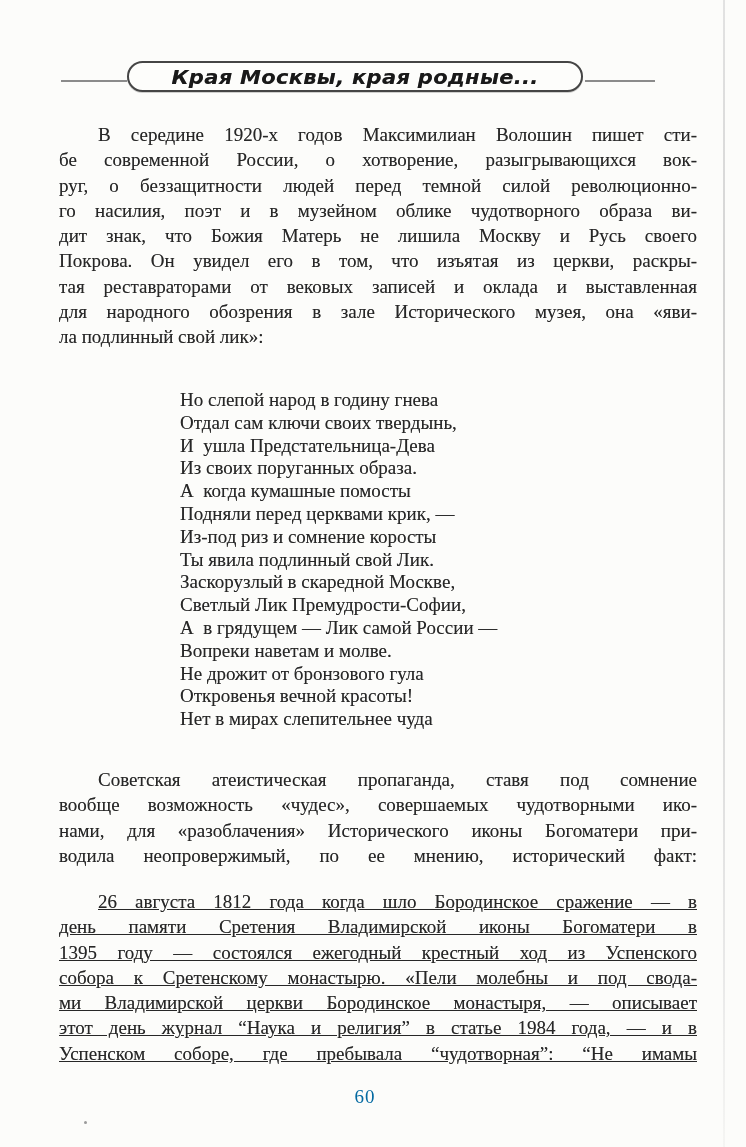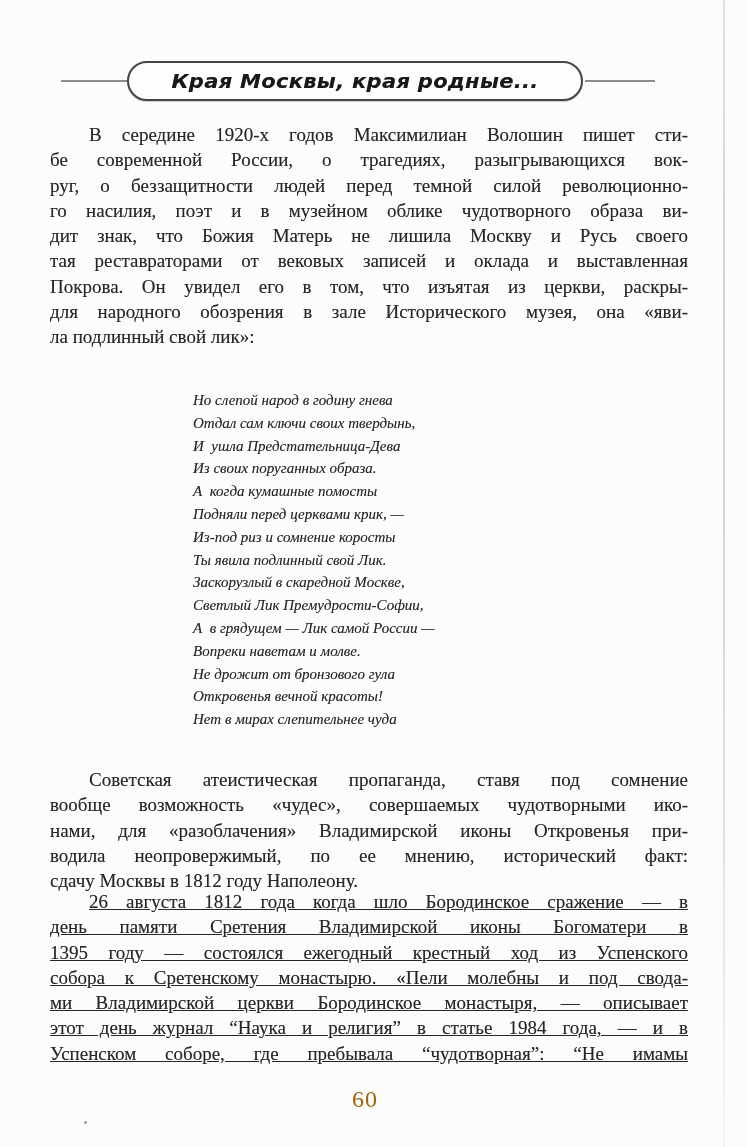--- a/index.html
+++ b/index.html
@@ -21,79 +21,78 @@
     position:absolute;left:84px;top:1121px;width:3px;height:3px;
     border-radius:50%;background:#7a7a7a;opacity:.75;
   }
   
   .hdr-rule{
     position:absolute;top:80px;height:2px;background:#8b8b8b;
   }
   .hdr-rule.left{left:61px;width:66px;}
   .hdr-rule.right{left:585px;width:70px;}
   .capsule{
-    position:absolute;left:127px;top:61px;width:456px;height:40px;
+    position:absolute;left:127px;top:61px;width:456px;height:31px;
     border:2px solid #454545;border-radius:22px;
     box-sizing:border-box;
     display:flex;align-items:center;justify-content:center;
     background:#fdfdfb;
     box-shadow:0 1px 0 rgba(70,70,70,.25);
   }
   .capsule .title{
     font-family:"DejaVu Sans", sans-serif;
     font-style:italic;font-weight:600;
     font-size:21px;letter-spacing:.3px;color:#191919;
     transform:scaleY(.96);
     text-shadow:0 0 .4px rgba(20,20,20,.5);
   }
   
   .para{
-    position:absolute;left:50px;width:638px;
+    position:absolute;left:59px;width:638px;
     font-size:19px;line-height:25.3px;
     text-shadow:0 0 .5px rgba(45,45,45,.45);
   }
   .para .line{text-align:justify;text-align-last:justify;}
   .para .line.last{text-align-last:left;}
   .para .line:first-child{text-indent:39px;}
   .para1{top:122px;}
   .para2{top:767px;}
   .para3{top:889px;text-decoration:underline;}
   .poem{
-    position:absolute;left:193px;top:389px;
-    font-size:15px;line-height:22.8px;
+    position:absolute;left:180px;top:389px;
+    font-size:19px;line-height:22.8px;
     text-shadow:0 0 .5px rgba(45,45,45,.45);
-    font-style:italic;
   }
   .poem .line{text-align:left;white-space:pre;}
   .page-number{
     position:absolute;left:0;top:1086px;width:730px;
-    text-align:center;font-size:24px;letter-spacing:1px;color:#a16207;
+    text-align:center;font-size:19px;letter-spacing:1px;color:#0369a1;
   }
 </style>
 </head>
 <body>
 
 <div class="page">
 
   <div class="scan-line"></div>
 
   <div class="hdr-rule left"></div>
   <div class="capsule">
     <span class="title">Края Москвы, края родные...</span>
   </div>
   <div class="hdr-rule right"></div>
 
   <div class="para para1">
       <div class="line">В середине 1920-х годов Максимилиан Волошин пишет сти-</div>
-      <div class="line">бе современной России, о трагедиях, разыгрывающихся вок-</div>
+      <div class="line">бе современной России, о хотворение, разыгрывающихся вок-</div>
       <div class="line">руг, о беззащитности людей перед темной силой революционно-</div>
       <div class="line">го насилия, поэт и в музейном облике чудотворного образа ви-</div>
       <div class="line">дит знак, что Божия Матерь не лишила Москву и Русь своего</div>
+      <div class="line">Покрова. Он увидел его в том, что изъятая из церкви, раскры-</div>
       <div class="line">тая реставраторами от вековых записей и оклада и выставленная</div>
-      <div class="line">Покрова. Он увидел его в том, что изъятая из церкви, раскры-</div>
       <div class="line">для народного обозрения в зале Исторического музея, она «яви-</div>
       <div class="line last">ла подлинный свой лик»:</div>
     </div>
 
   <div class="poem">
       <div class="line">Но слепой народ в годину гнева</div>
       <div class="line">Отдал сам ключи своих твердынь,</div>
       <div class="line">И  ушла Предстательница-Дева</div>
       <div class="line">Из своих поруганных образа.</div>
       <div class="line">А  когда кумашные помосты</div>
@@ -105,23 +104,22 @@
       <div class="line">А  в грядущем — Лик самой России —</div>
       <div class="line">Вопреки наветам и молве.</div>
       <div class="line">Не дрожит от бронзового гула</div>
       <div class="line last">Откровенья вечной красоты!</div>
       <div class="line">Нет в мирах слепительнее чуда</div>
     </div>
 
   <div class="para para2">
       <div class="line">Советская атеистическая пропаганда, ставя под сомнение</div>
       <div class="line">вообще возможность «чудес», совершаемых чудотворными ико-</div>
-      <div class="line">нами, для «разоблачения» Владимирской иконы Откровенья при-</div>
+      <div class="line">нами, для «разоблачения» Исторического иконы Богоматери при-</div>
       <div class="line">водила неопровержимый, по ее мнению, исторический факт:</div>
-      <div class="line last">сдачу Москвы в 1812 году Наполеону.</div>
     </div>
 
   <div class="para para3">
       <div class="line">26 августа 1812 года когда шло Бородинское сражение — в</div>
       <div class="line">день памяти Сретения Владимирской иконы Богоматери в</div>
       <div class="line">1395 году — состоялся ежегодный крестный ход из Успенского</div>
       <div class="line">собора к Сретенскому монастырю. «Пели молебны и под свода-</div>
       <div class="line">ми Владимирской церкви Бородинское монастыря, — описывает</div>
       <div class="line">этот день журнал “Наука и религия” в статье 1984 года, — и в</div>
       <div class="line">Успенском соборе, где пребывала “чудотворная”: “Не имамы</div>

